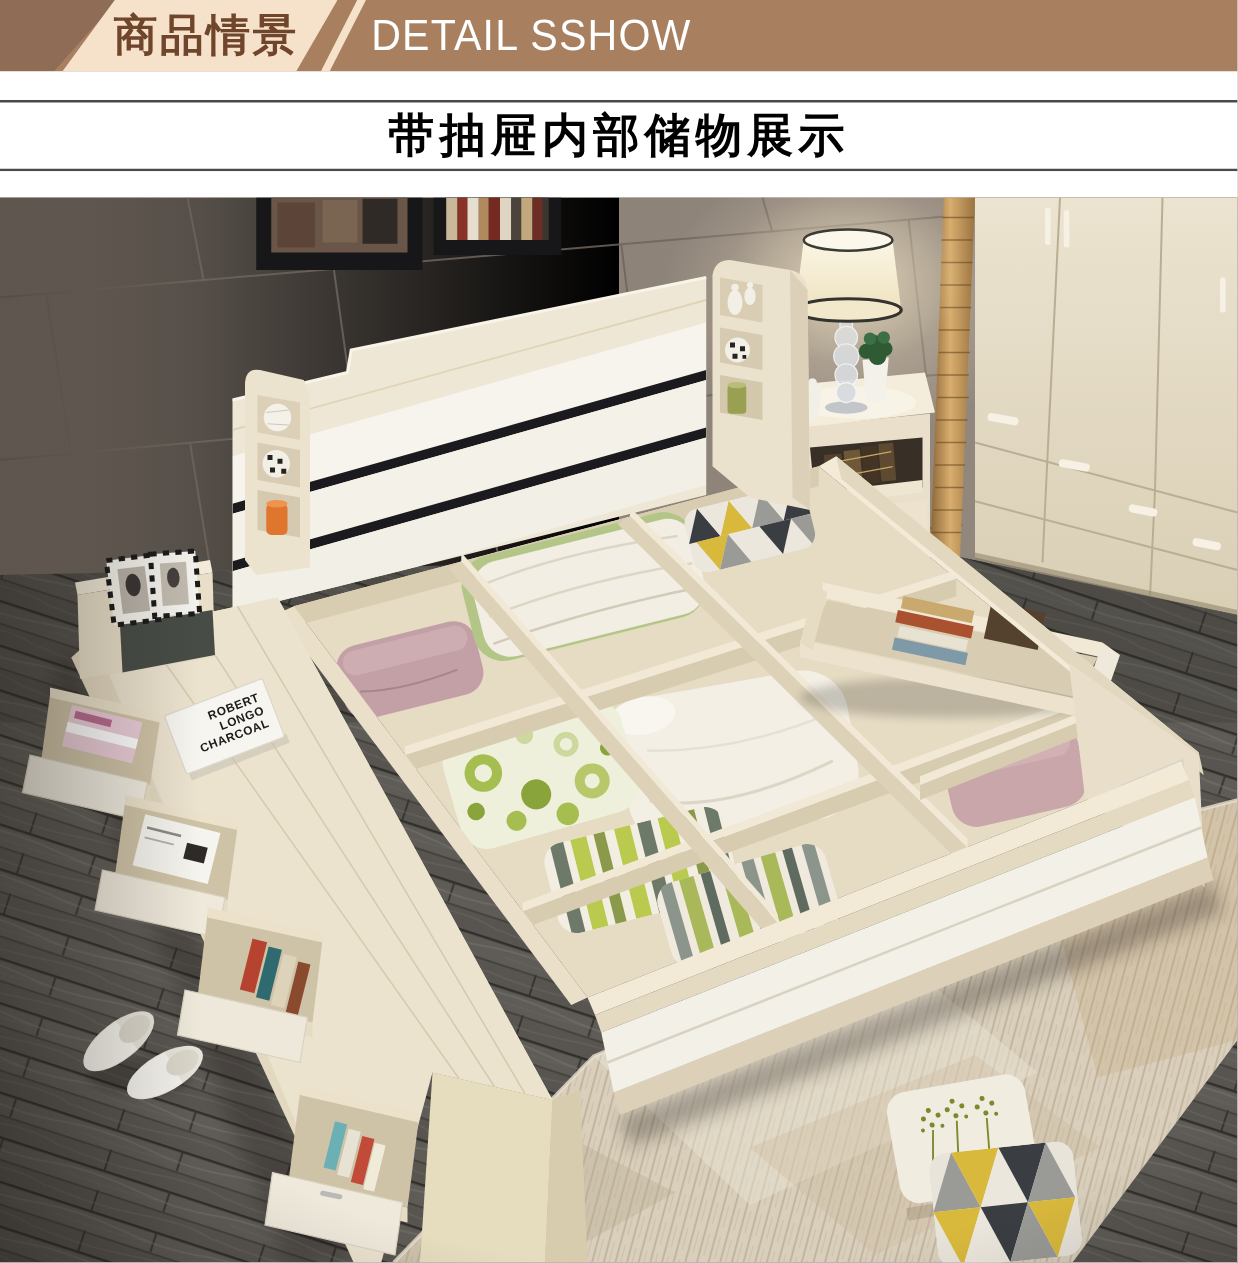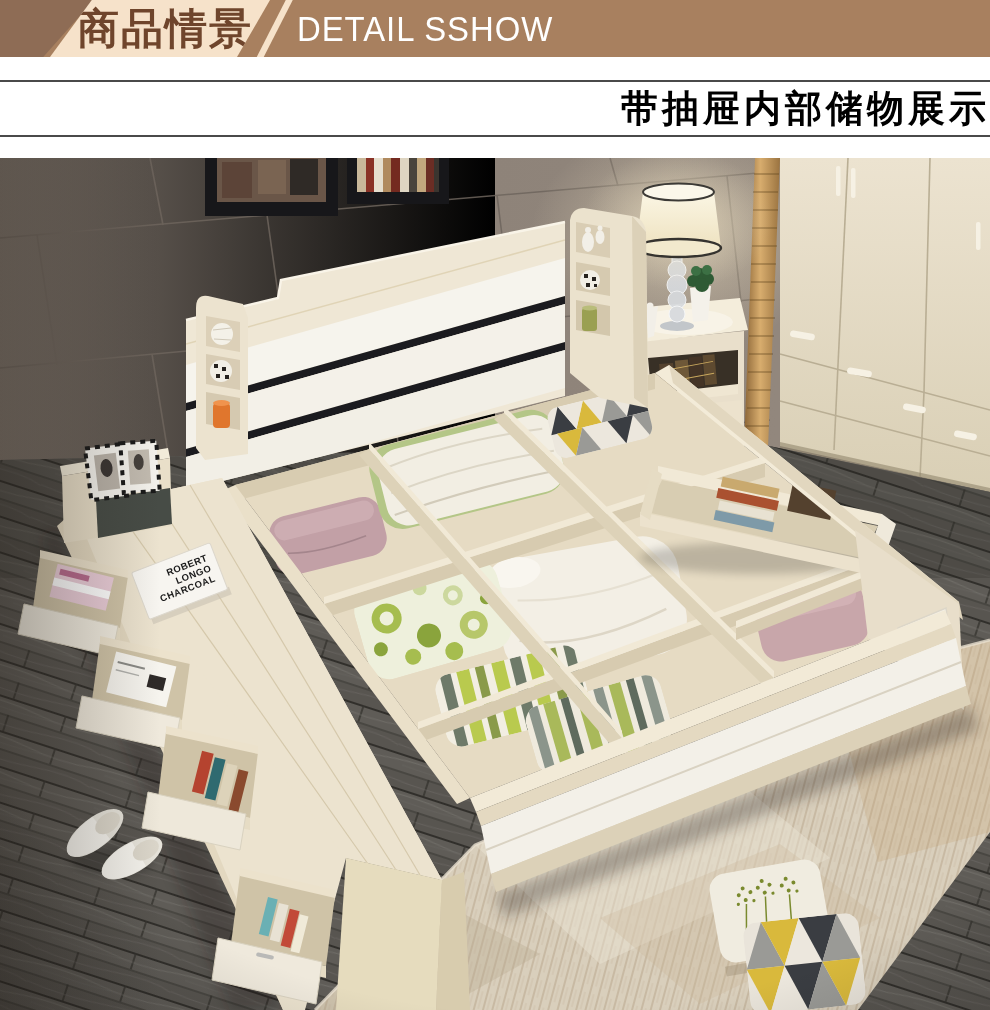--- a/index.html
+++ b/index.html
@@ -5,29 +5,29 @@
   html,body{margin:0;padding:0;background:#fff;}
   body{width:990px;height:1010px;position:relative;overflow:hidden;
        font-family:"Liberation Sans","DejaVu Sans",sans-serif;}
   
   .banner{position:relative;height:57px;background:#a8805f;overflow:hidden;}
   .banner-dark{position:absolute;left:0;top:0;width:94px;height:57px;background:#8e6c55;
     clip-path:polygon(0 0,100% 0,46% 100%,0 100%);}
   .banner-cream{position:absolute;left:50px;top:0;width:220px;height:57px;background:#f6e2ca;
     clip-path:polygon(19% 0,100% 0,85% 100%,0 100%);}
   .banner-cn{position:absolute;left:0;top:0;width:100%;text-align:center;line-height:57px;
-    padding-left:10px;box-sizing:border-box;color:#6f452c;font-size:42px;font-weight:600;letter-spacing:2px;}
+    padding-left:10px;box-sizing:border-box;color:#6f452c;font-size:35px;font-weight:600;letter-spacing:2px;}
   .banner-stripe{position:absolute;left:271px;top:-4px;width:7px;height:66px;background:#f6e2ca;
     transform:skewX(-27deg);}
   .banner-en{position:absolute;left:297px;top:0;height:57px;line-height:58px;color:#fff;
     font-size:35px;font-weight:400;letter-spacing:1px;transform:scaleX(.94);transform-origin:left center;white-space:nowrap;}
   
   .gap-a{height:23px;background:#fff;}
   .rule{height:2px;background:#4a4a4a;}
-  .title-row{height:53px;display:flex;align-items:center;justify-content:flex-end;}
+  .title-row{height:53px;display:flex;align-items:center;justify-content:center;}
   .page-title{font-size:37px;font-weight:700;color:#000;letter-spacing:4px;}
   .gap-b{height:21px;background:#fff;}
   
   .photo{position:relative;width:990px;height:852px;background:#8b8077;}
   svg{display:block;}
 </style>
 </head>
 <body>
 
 <div class="banner">

